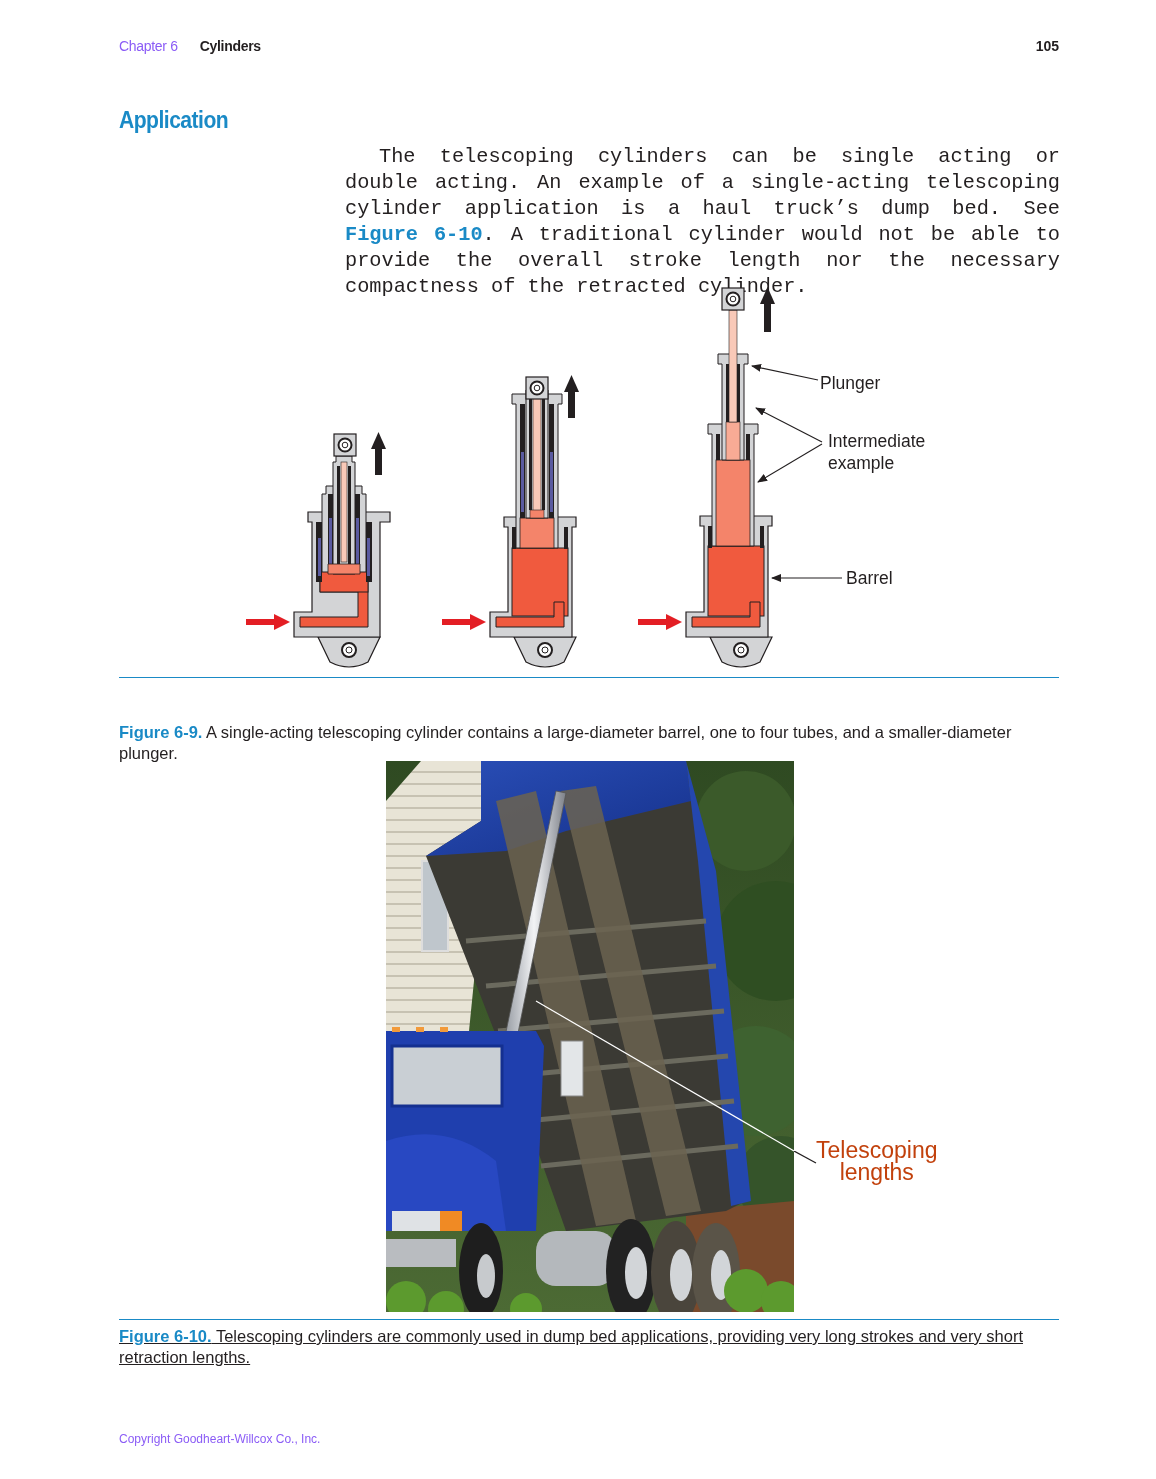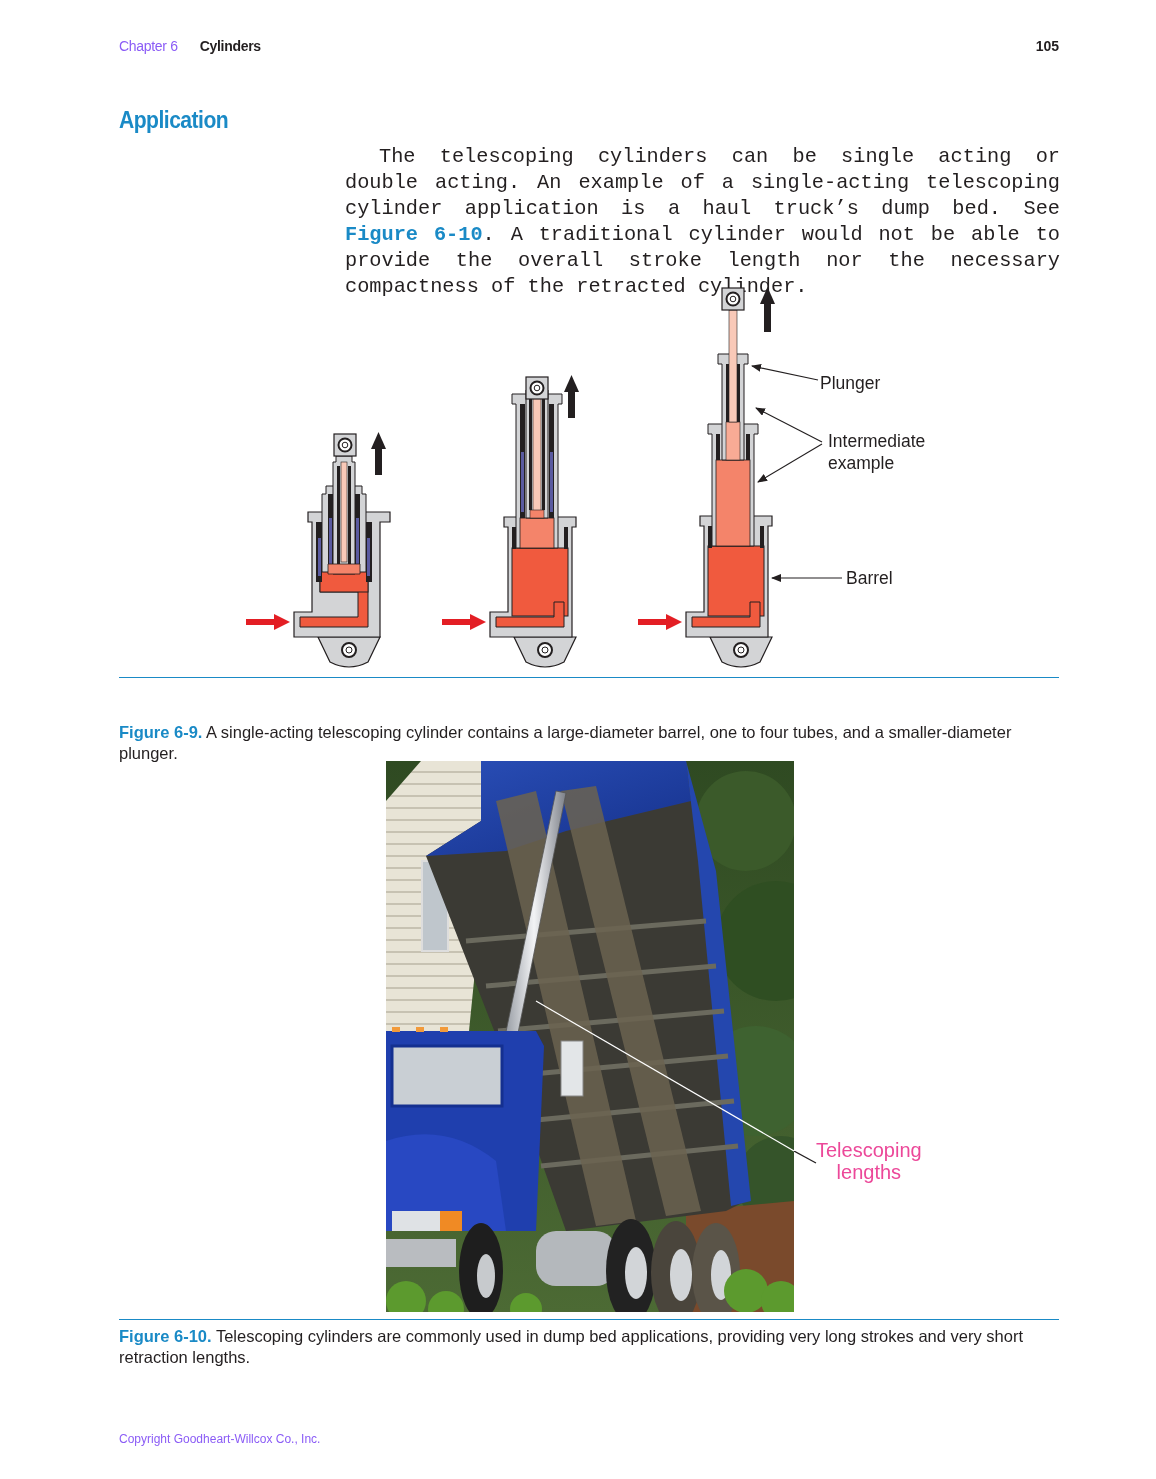--- a/index.html
+++ b/index.html
@@ -12,21 +12,21 @@
   .body-para { position:absolute; top:144px; left:345px; width:715px; font-family:Liberation Mono, monospace; font-size:20.3px; line-height:26px; text-align:justify; text-indent:34px; color:#231f20; }
   .body-para .xref { color:#1a8ac6; font-weight:bold; }
   .fig9 { position:absolute; top:282px; left:230px; width:720px; height:392px; }
   .fig9 svg { position:absolute; left:0; top:0; }
   .callout { position:absolute; font-size:17.5px; color:#231f20; line-height:22px; }
   .rule { position:absolute; left:119px; width:940px; height:1px; background:#1a8ac6; }
   .caption { position:absolute; left:119px; width:940px; font-size:16.5px; line-height:21px; color:#231f20; }
   .caption .fignum { color:#1a8ac6; font-weight:bold; }
   .photo { position:absolute; top:761px; left:386px; width:408px; height:551px; overflow:hidden; }
   .photo svg { display:block; }
-  .photo-callout { position:absolute; top:1139px; left:816px; font-size:20px; line-height:22px; text-align:center; color:#ec4899; }
+  .photo-callout { position:absolute; top:1139px; left:816px; font-size:23px; line-height:22px; text-align:center; color:#c2410c; }
   .footer { position:absolute; top:1432px; left:119px; font-size:12px; color:#8b5cf6; }
 </style>
 </head>
 <body>
 
 <div class="running-head">
   <span class="chap">Chapter 6</span>
   <span class="title">Cylinders</span>
   <span class="pageno">105</span>
 </div>
@@ -251,15 +251,15 @@
 </div>
 <svg style="position:absolute; left:794px; top:1151px;" width="24" height="14">
   <line x1="0" y1="0" x2="22" y2="12" stroke="#231f20" stroke-width="1.2"></line>
 </svg>
 <div class="photo-callout">
   <div>Telescoping</div>
   <div>lengths</div>
 </div>
 
 <div class="rule" style="top:1319px;"></div>
-<div class="caption" style="top:1326px;"><span class="fignum">Figure 6-10.</span><span> Telescoping cylinders are commonly used in dump bed applications, providing very long strokes and very short retraction lengths.</span></div>
+<div class="caption" style="top:1326px;text-decoration:underline;"><span class="fignum">Figure 6-10.</span><span> Telescoping cylinders are commonly used in dump bed applications, providing very long strokes and very short retraction lengths.</span></div>
 
 <div class="footer">Copyright Goodheart-Willcox Co., Inc.</div>
 
 </body></html>

